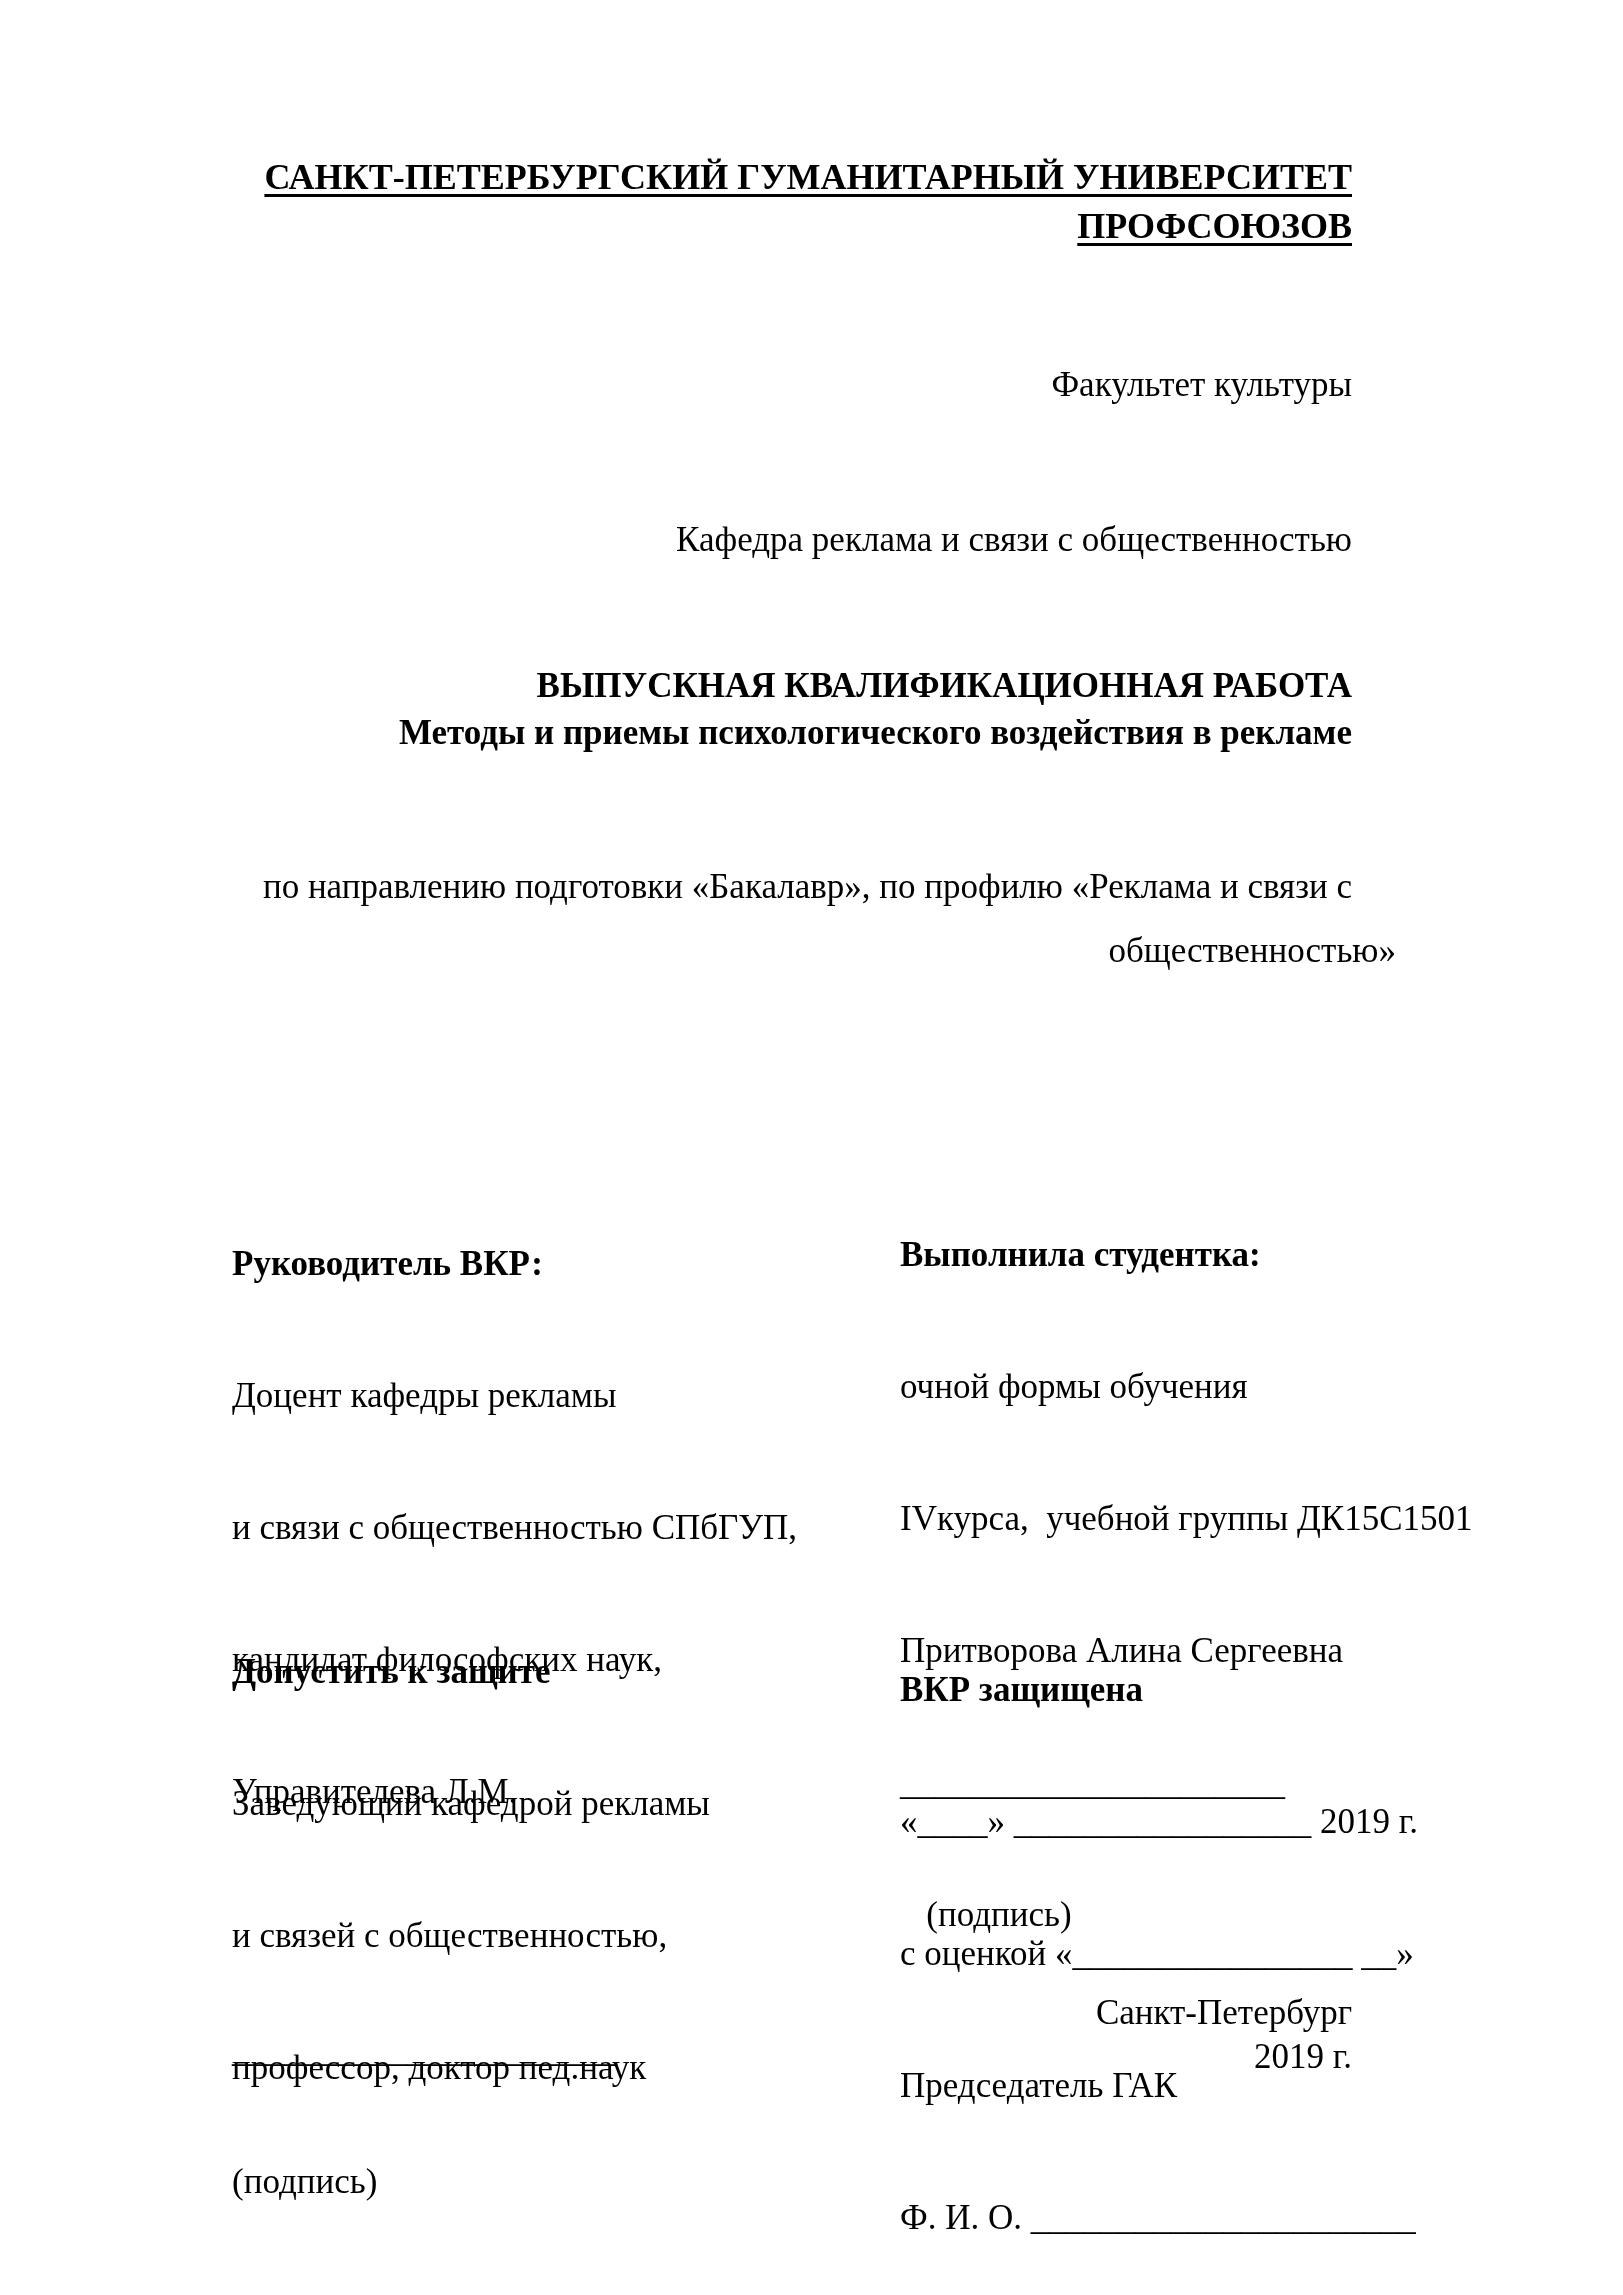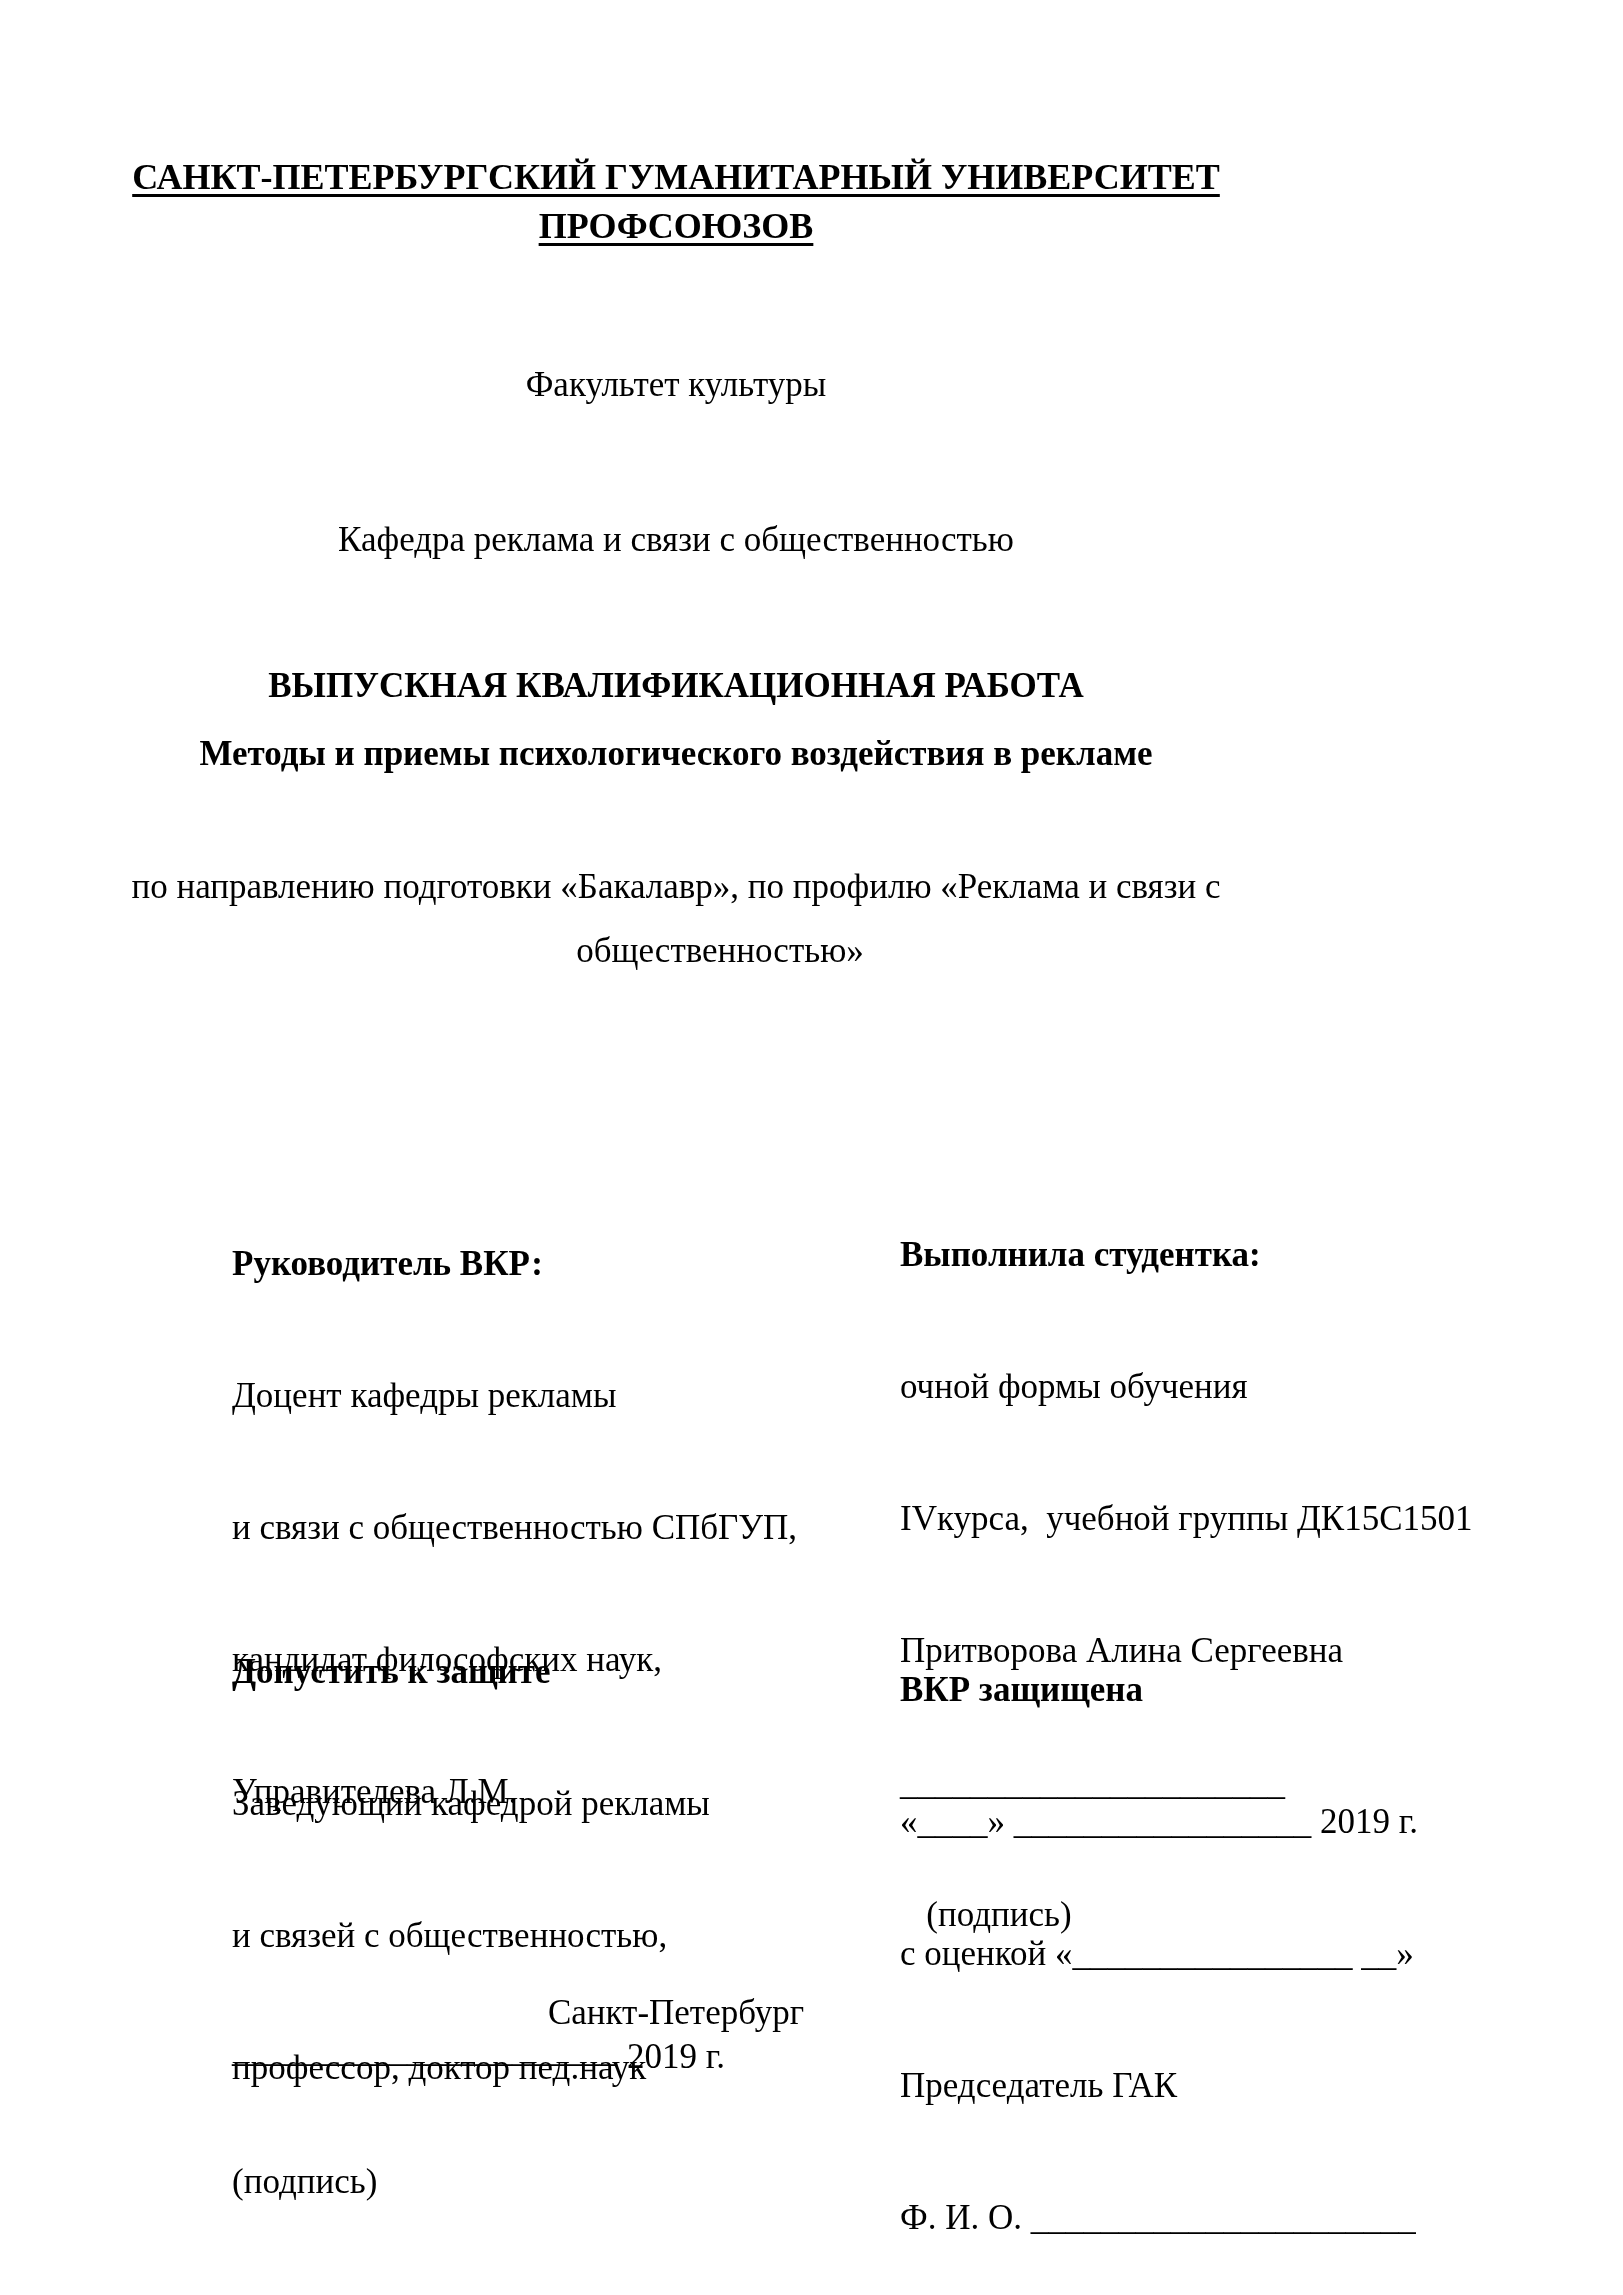--- a/index.html
+++ b/index.html
@@ -1,41 +1,41 @@
 <!DOCTYPE html>
 <html style="font-size:12.6px"><head>
   <meta charset="utf-8">
   <style>
     html, body { margin: 0; padding: 0; background: #ffffff; }
     body {
       width: 1623px; height: 2295px; position: relative; overflow: hidden;
       font-family: "Liberation Serif", "DejaVu Serif", serif; color: #000000;
     }
     .abs { position: absolute; }
-    .center { left: 0; width: 1352px; text-align: center; }
+    .center { left: 0; width: 1352px; text-align: right; }
     .uni {
       font-weight: bold; font-size: 36px; line-height: 46px;
       text-decoration: underline; text-decoration-thickness: 3.1px; text-underline-offset: 4.7px;
     }
     .t44 { font-size: 35px; line-height: 44px; }
     .bold { font-weight: bold; }
     .col { position: absolute; font-size: 35px; line-height: 44px; white-space: pre; }
     .col div { white-space: pre; }
   </style>
 </head>
 <body>
 
 <div class="abs center uni" style="top:154px;">САНКТ-ПЕТЕРБУРГСКИЙ ГУМАНИТАРНЫЙ УНИВЕРСИТЕТ</div>
 <div class="abs center uni" style="top:203px;">ПРОФСОЮЗОВ</div>
 
 <div class="abs center t44" style="top:363px;">Факультет культуры</div>
 <div class="abs center t44" style="top:518px;">Кафедра реклама и связи с общественностью</div>
 
 <div class="abs center t44 bold" style="top:664px;">ВЫПУСКНАЯ КВАЛИФИКАЦИОННАЯ РАБОТА</div>
-<div class="abs center t44 bold" style="top:732px;">Методы и приемы психологического воздействия в рекламе</div>
+<div class="abs center t44 bold" style="top:711px;">Методы и приемы психологического воздействия в рекламе</div>
 <div class="abs center t44" style="top:865px;">по направлению подготовки «Бакалавр», по профилю «Реклама и связи с</div>
 <div class="abs center t44" style="top:929px;padding-left:44px;">общественностью»</div>
 
 <div class="col" style="left:232px; top:1154px;">
   <div class="bold">Руководитель ВКР:</div>
   <div>Доцент кафедры рекламы</div>
   <div>и связи с общественностью СПбГУП,</div>
   <div>кандидат философских наук,</div>
   <div>Управителева Л.М.</div>
   <div style="height:38px;"></div>

